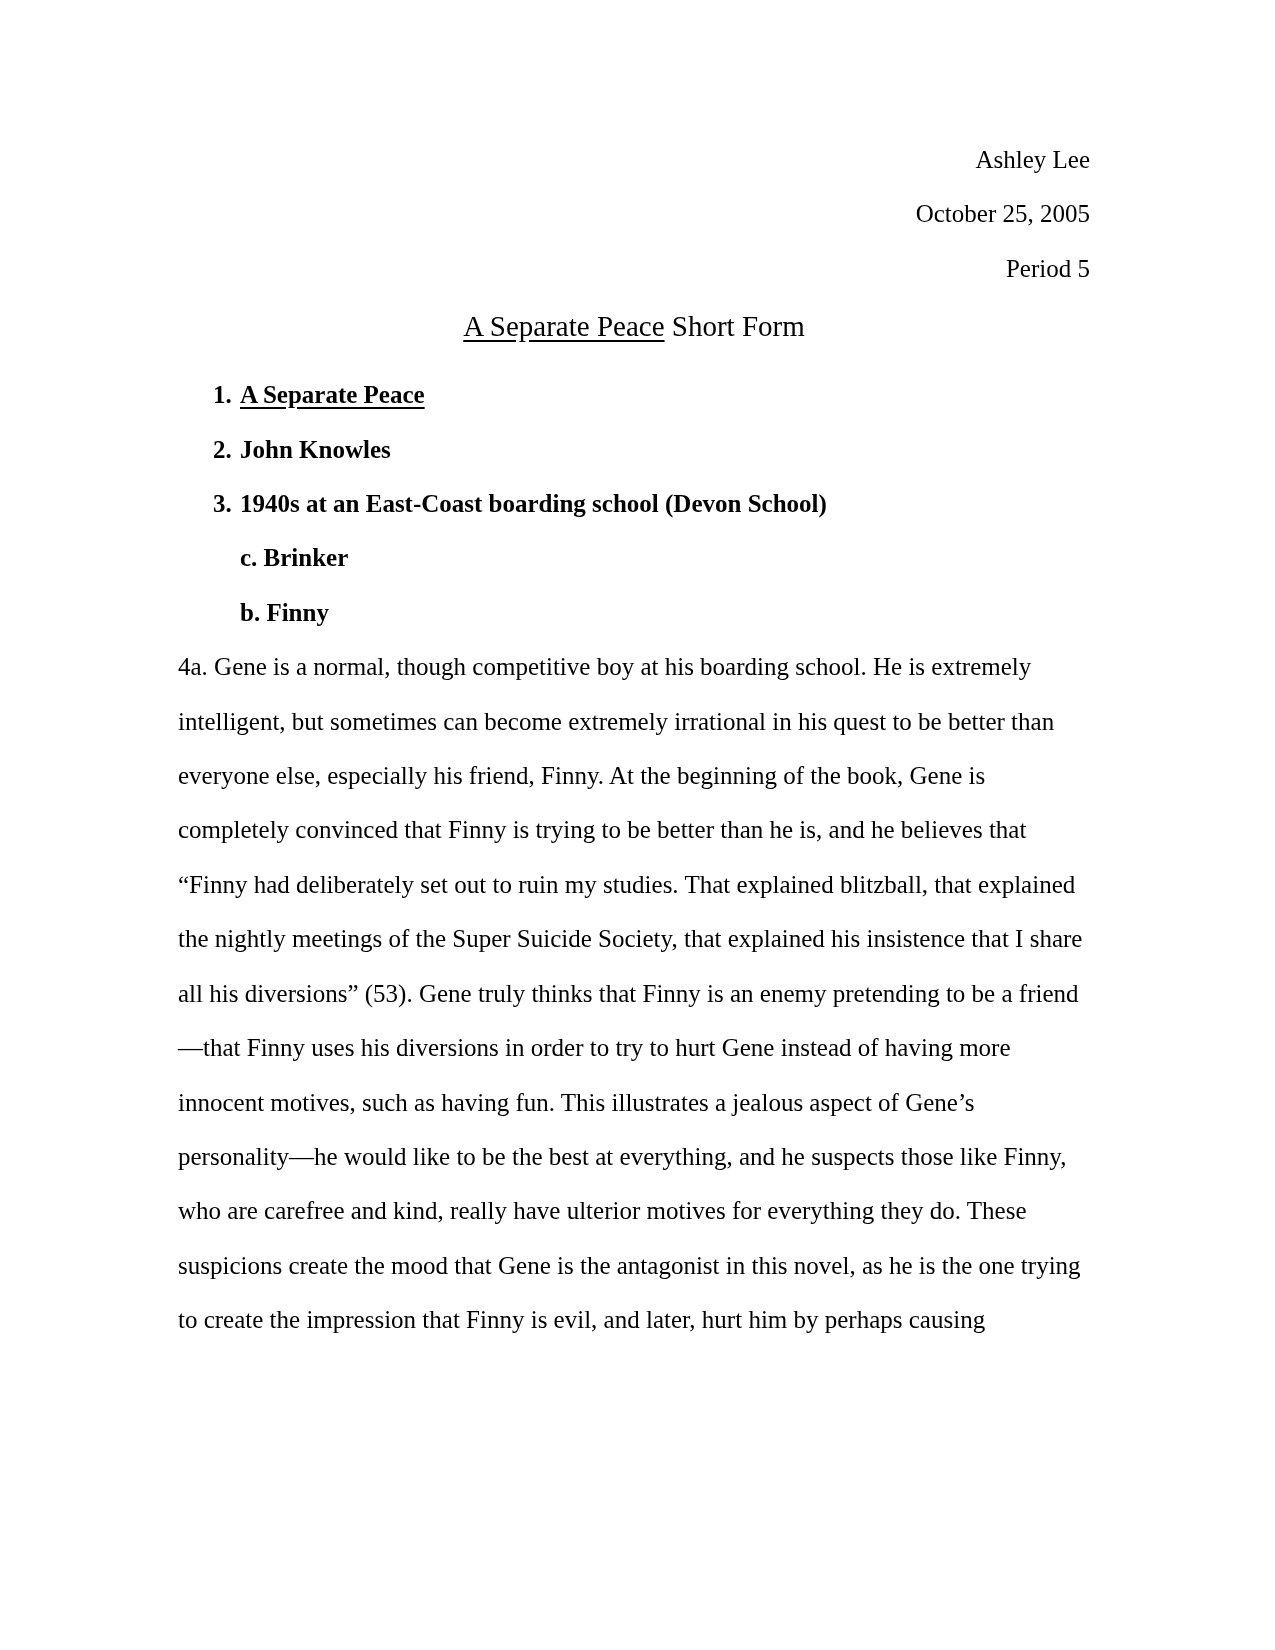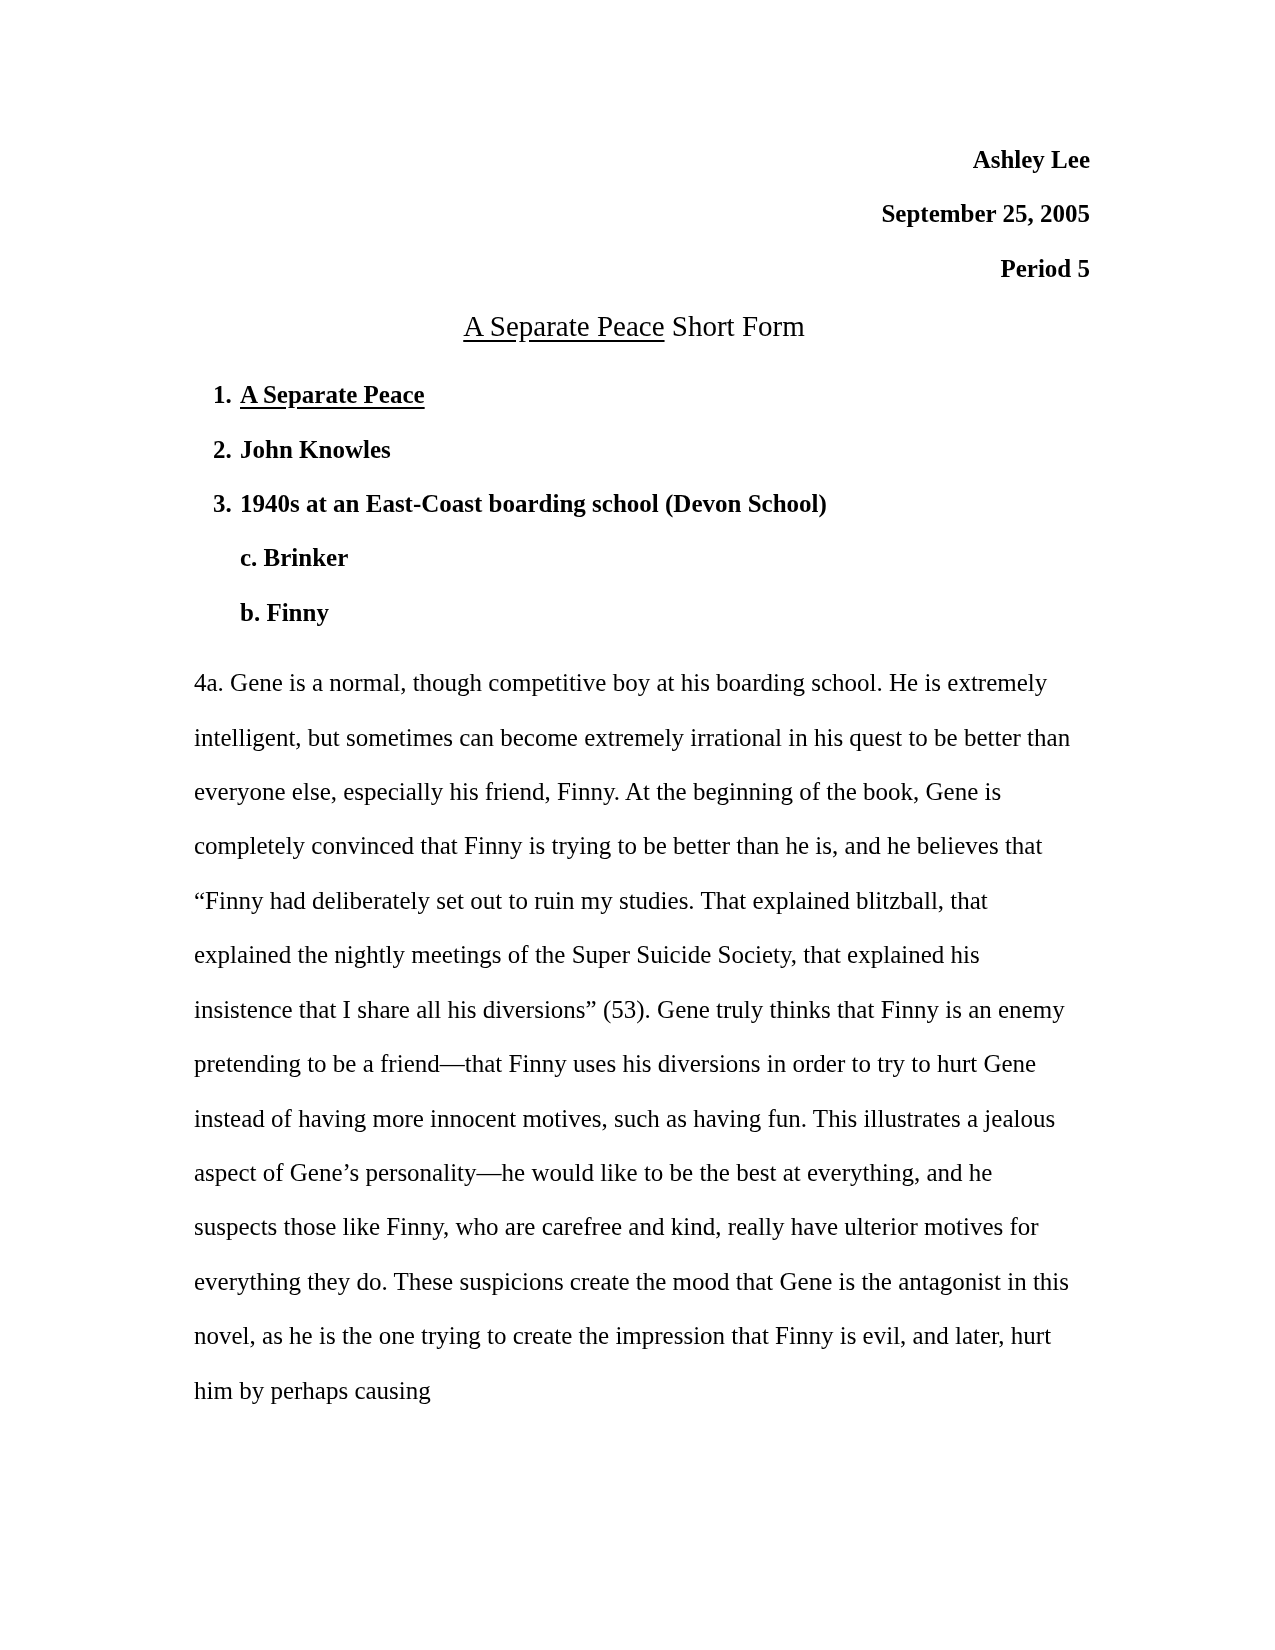--- a/index.html
+++ b/index.html
@@ -17,21 +17,20 @@
     color: #000000;
     font-family: "Liberation Serif", "DejaVu Serif", serif;
     font-size: 25px;
     line-height: 54.4px;
     box-sizing: border-box;
     padding: 133px 185px 0 178px;
     overflow: hidden;
   }
   .header {
     text-align: right;
-    font-weight: bold;
   }
   .title {
     margin: 0;
     padding: 0;
     font-size: 29px;
     font-weight: normal;
     line-height: 60px;
     text-align: center;
   }
   .u {
@@ -46,33 +45,33 @@
     padding-left: 35px;
   }
   .li .num {
     display: inline-block;
     width: 27px;
   }
   .li.sub {
     padding-left: 62px;
   }
   .para {
-    margin: 16px;
+    margin: 0;
     padding: 0;
     text-align: left;
   }
 </style>
 </head>
 <body>
 
 <div class="page">
 
   <div class="header">
     <div>Ashley Lee</div>
-    <div>September 25, 2005</div>
+    <div>October 25, 2005</div>
     <div>Period 5</div>
   </div>
 
   <h1 class="title"><span class="u">A Separate Peace</span><span> Short Form</span></h1>
 
   <div class="list">
     <div class="li">
       <span class="num">1.</span><span class="u">A Separate Peace</span>
     </div>
     <div class="li">

